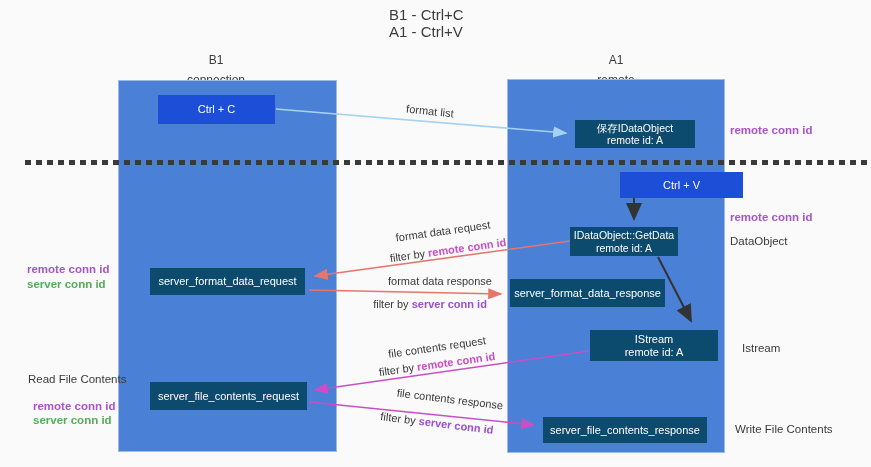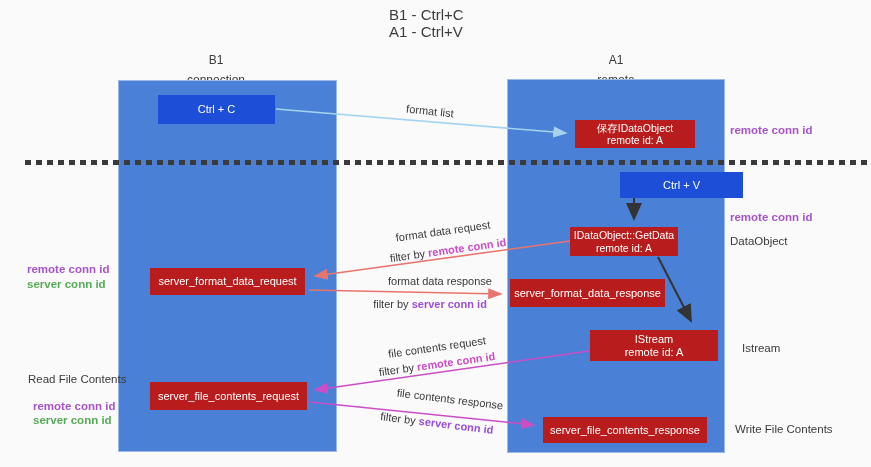--- a/index.html
+++ b/index.html
@@ -20,21 +20,21 @@
     font-size:12px;line-height:20px;color:#3c3c3c;text-align:center;
     white-space:pre-line;width:120px;
   }
   .column{background:#4a80d5;border:1px solid #9db9e8;box-sizing:border-box;}
   .box{
     box-sizing:border-box;color:#ffffff;text-align:center;
     display:flex;flex-direction:column;justify-content:center;
     font-size:11px;line-height:12.5px;z-index:3;
   }
   .green{background:#1d4ed8;}
-  .orange{background:#b91c1c;}
+  .orange{background:#0c4a6e;}
   .lbl{font-size:11.5px;white-space:nowrap;z-index:4;}
   .bold{font-weight:bold;}
   .purple{color:#a754c8;}
   .greent{color:#56ab57;}
   .magenta{color:#cb4ec6;}
   .violet{color:#9b4fd4;}
   .rot{
     font-size:11px;color:#3a3a3a;white-space:nowrap;z-index:4;
     transform-origin:center center;
   }

